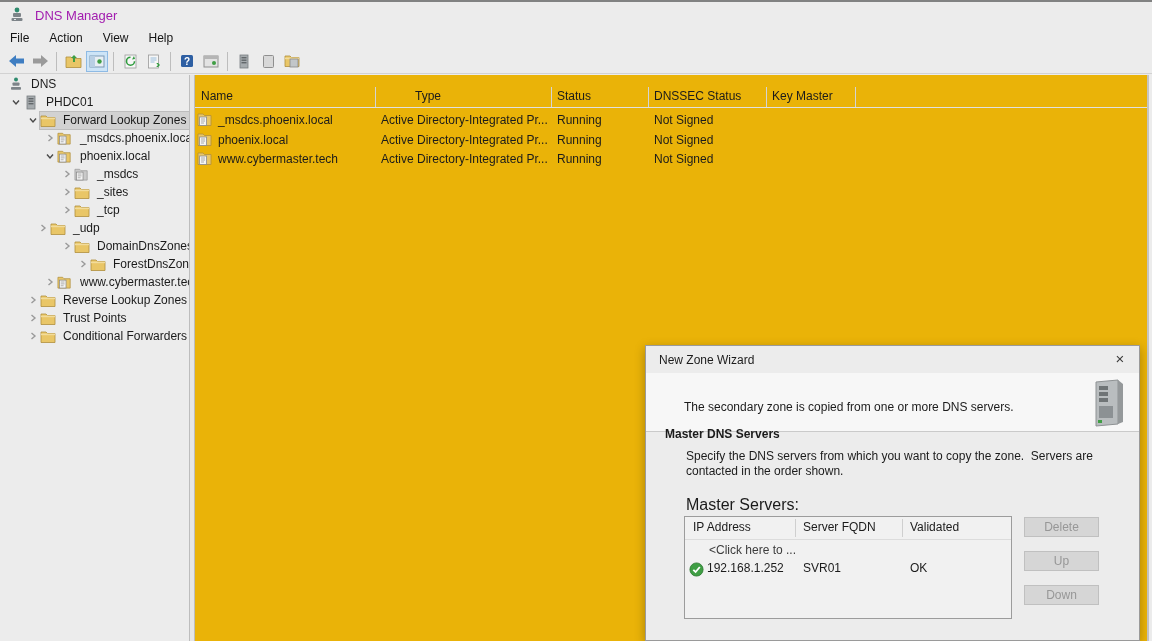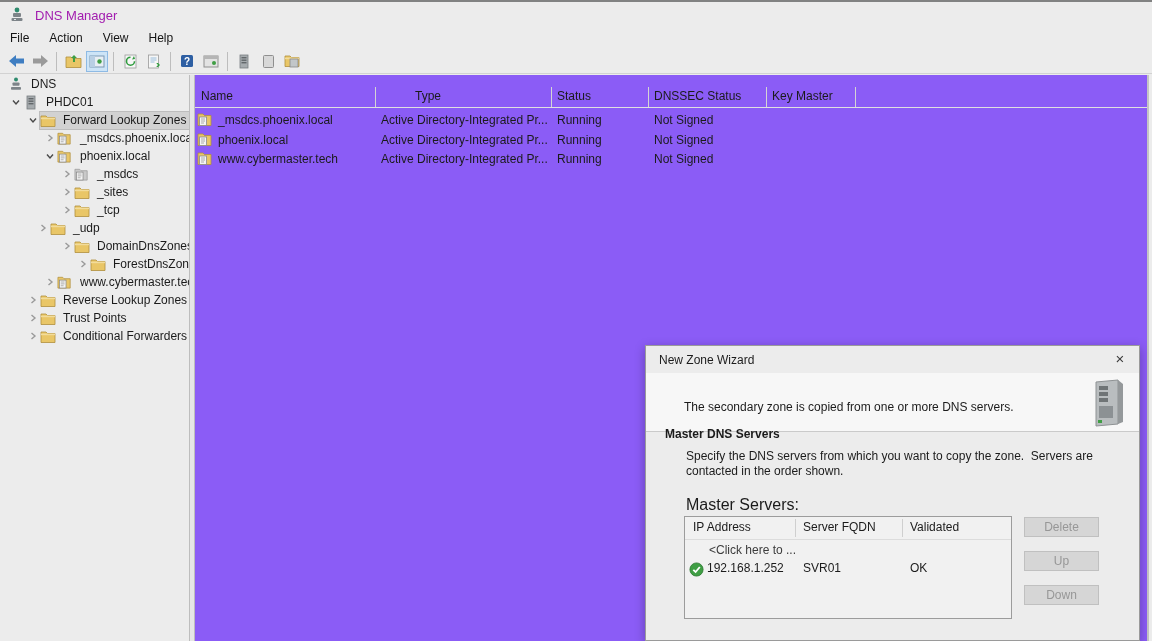--- a/index.html
+++ b/index.html
@@ -24,21 +24,21 @@
   .toolbar { position:absolute; top:49px; left:0; width:1152px; height:25px;
              display:flex; align-items:center; border-bottom:1px solid #d2d2d2; padding-left:4px; }
   .tb-btn { width:22px; height:21px; display:flex; align-items:center; justify-content:center; margin:0 1px; }
   .tb-btn.sel { background:#cde4f7; border:1px solid #8ebae4; }
   .tb-sep { width:1px; height:19px; background:#bdbdbd; margin:0 4px; }
 
   
   .tree-pane { position:absolute; top:75px; left:0; width:189px; height:566px; background:#ececec; overflow:hidden; }
   .pane-divider { position:absolute; top:75px; left:189px; width:6px; height:566px;
                   background:#e6e6e6; border-left:1px solid #bdbdbd; border-right:1px solid #bdbdbd; }
-  .list-pane { position:absolute; top:75px; left:195px; width:952px; height:566px; background:#8b5cf6; overflow:hidden; }
+  .list-pane { position:absolute; top:75px; left:195px; width:952px; height:566px; background:#eab308; overflow:hidden; }
   .win-right-edge { position:absolute; top:75px; left:1147px; width:2px; height:566px; background:#c4c4c4; }
 
   .tree-row { position:relative; height:18px; display:flex; align-items:center; white-space:nowrap; }
   .tree-exp { width:14px; height:14px; display:inline-flex; align-items:center; justify-content:center; flex:none; }
   .tree-ico { width:16px; height:14px; display:inline-flex; align-items:center; justify-content:center; flex:none; margin-right:4px; }
   .tree-label { font-size:12px; padding:0 3px; }
   .tree-row.sel .tree-sel-wrap { background:#d2d2d2; outline:1px solid #bdbdbd; }
   .tree-sel-wrap { display:flex; align-items:center; height:17px; }
 
   

